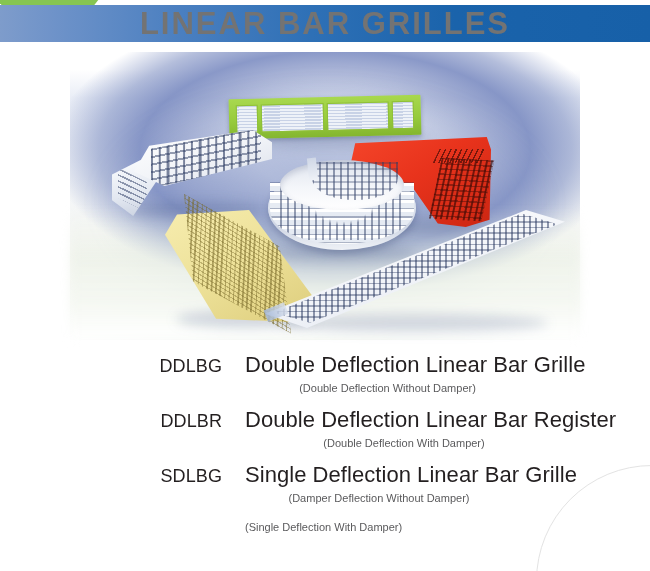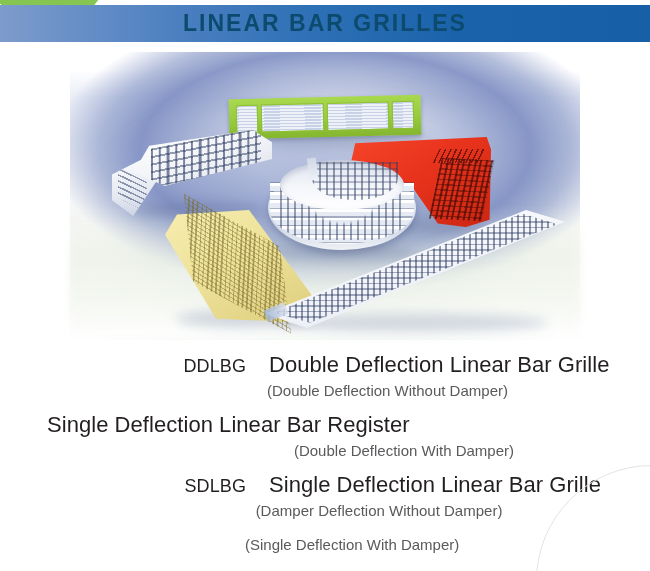--- a/index.html
+++ b/index.html
@@ -45,22 +45,22 @@
         #2e70b6 48%,
         #1a63ab 70%,
         #1760a8 100%);
   }
   #header-title {
     position: absolute;
     left: 0; top: 5px;
     width: 650px; height: 37px;
     line-height: 37px;
     text-align: center;
-    color: #0c4a6e;
-    font-size: 23px;
+    color: #737373;
+    font-size: 31px;
     font-weight: bold;
     letter-spacing: 2.0px;
     font-family: "Liberation Sans", sans-serif;
     white-space: nowrap;
   }
 
   
   #product-photo {
     position: absolute;
     left: 70px;
@@ -343,41 +343,40 @@
   
   #product-list {
     position: absolute;
     left: 0; top: 352px;
     width: 650px;
   }
   .list-row { position: relative; }
   .row-main {
     display: flex;
     align-items: baseline;
-    padding-left: 24px;
   }
   .row-code {
     width: 222px;
     text-align: right;
     font-size: 18px;
     color: #231f20;
     font-family: "Liberation Sans", sans-serif;
     letter-spacing: 0.1px;
   }
   .row-desc {
     margin-left: 23px;
     font-size: 22px;
     color: #231f20;
     font-family: "Liberation Sans", sans-serif;
     letter-spacing: 0.05px;
   }
   .row-note {
     margin-left: 245px;
     margin-top: 4px;
-    font-size: 15px;
+    font-size: 11px;
     color: #5a5a5c;
     font-family: "Liberation Sans", sans-serif;
   }
   .row-note.w1 { width: 285px; text-align: center; }
   .row-note.w2 { width: 318px; text-align: center; }
   .row-note.w3 { width: 268px; text-align: center; }
   .row-note.w4 { width: 300px; }
   .row-gap { height: 13px; }
 
   
@@ -465,21 +464,22 @@
     <div class="row-main">
       <div class="row-code">DDLBG</div>
       <div class="row-desc">Double Deflection Linear Bar Grille</div>
     </div>
     <div class="row-note w1">(Double Deflection Without Damper)</div>
   </div>
   <div class="row-gap"></div>
 
   <div class="list-row">
     <div class="row-main">
-      <div class="row-desc">Single Deflection Linear Bar Register</div>
+      <div class="row-code">DDLBR</div>
+      <div class="row-desc">Double Deflection Linear Bar Register</div>
     </div>
     <div class="row-note w2">(Double Deflection With Damper)</div>
   </div>
   <div class="row-gap"></div>
 
   <div class="list-row">
     <div class="row-main">
       <div class="row-code">SDLBG</div>
       <div class="row-desc">Single Deflection Linear Bar Grille</div>
     </div>

